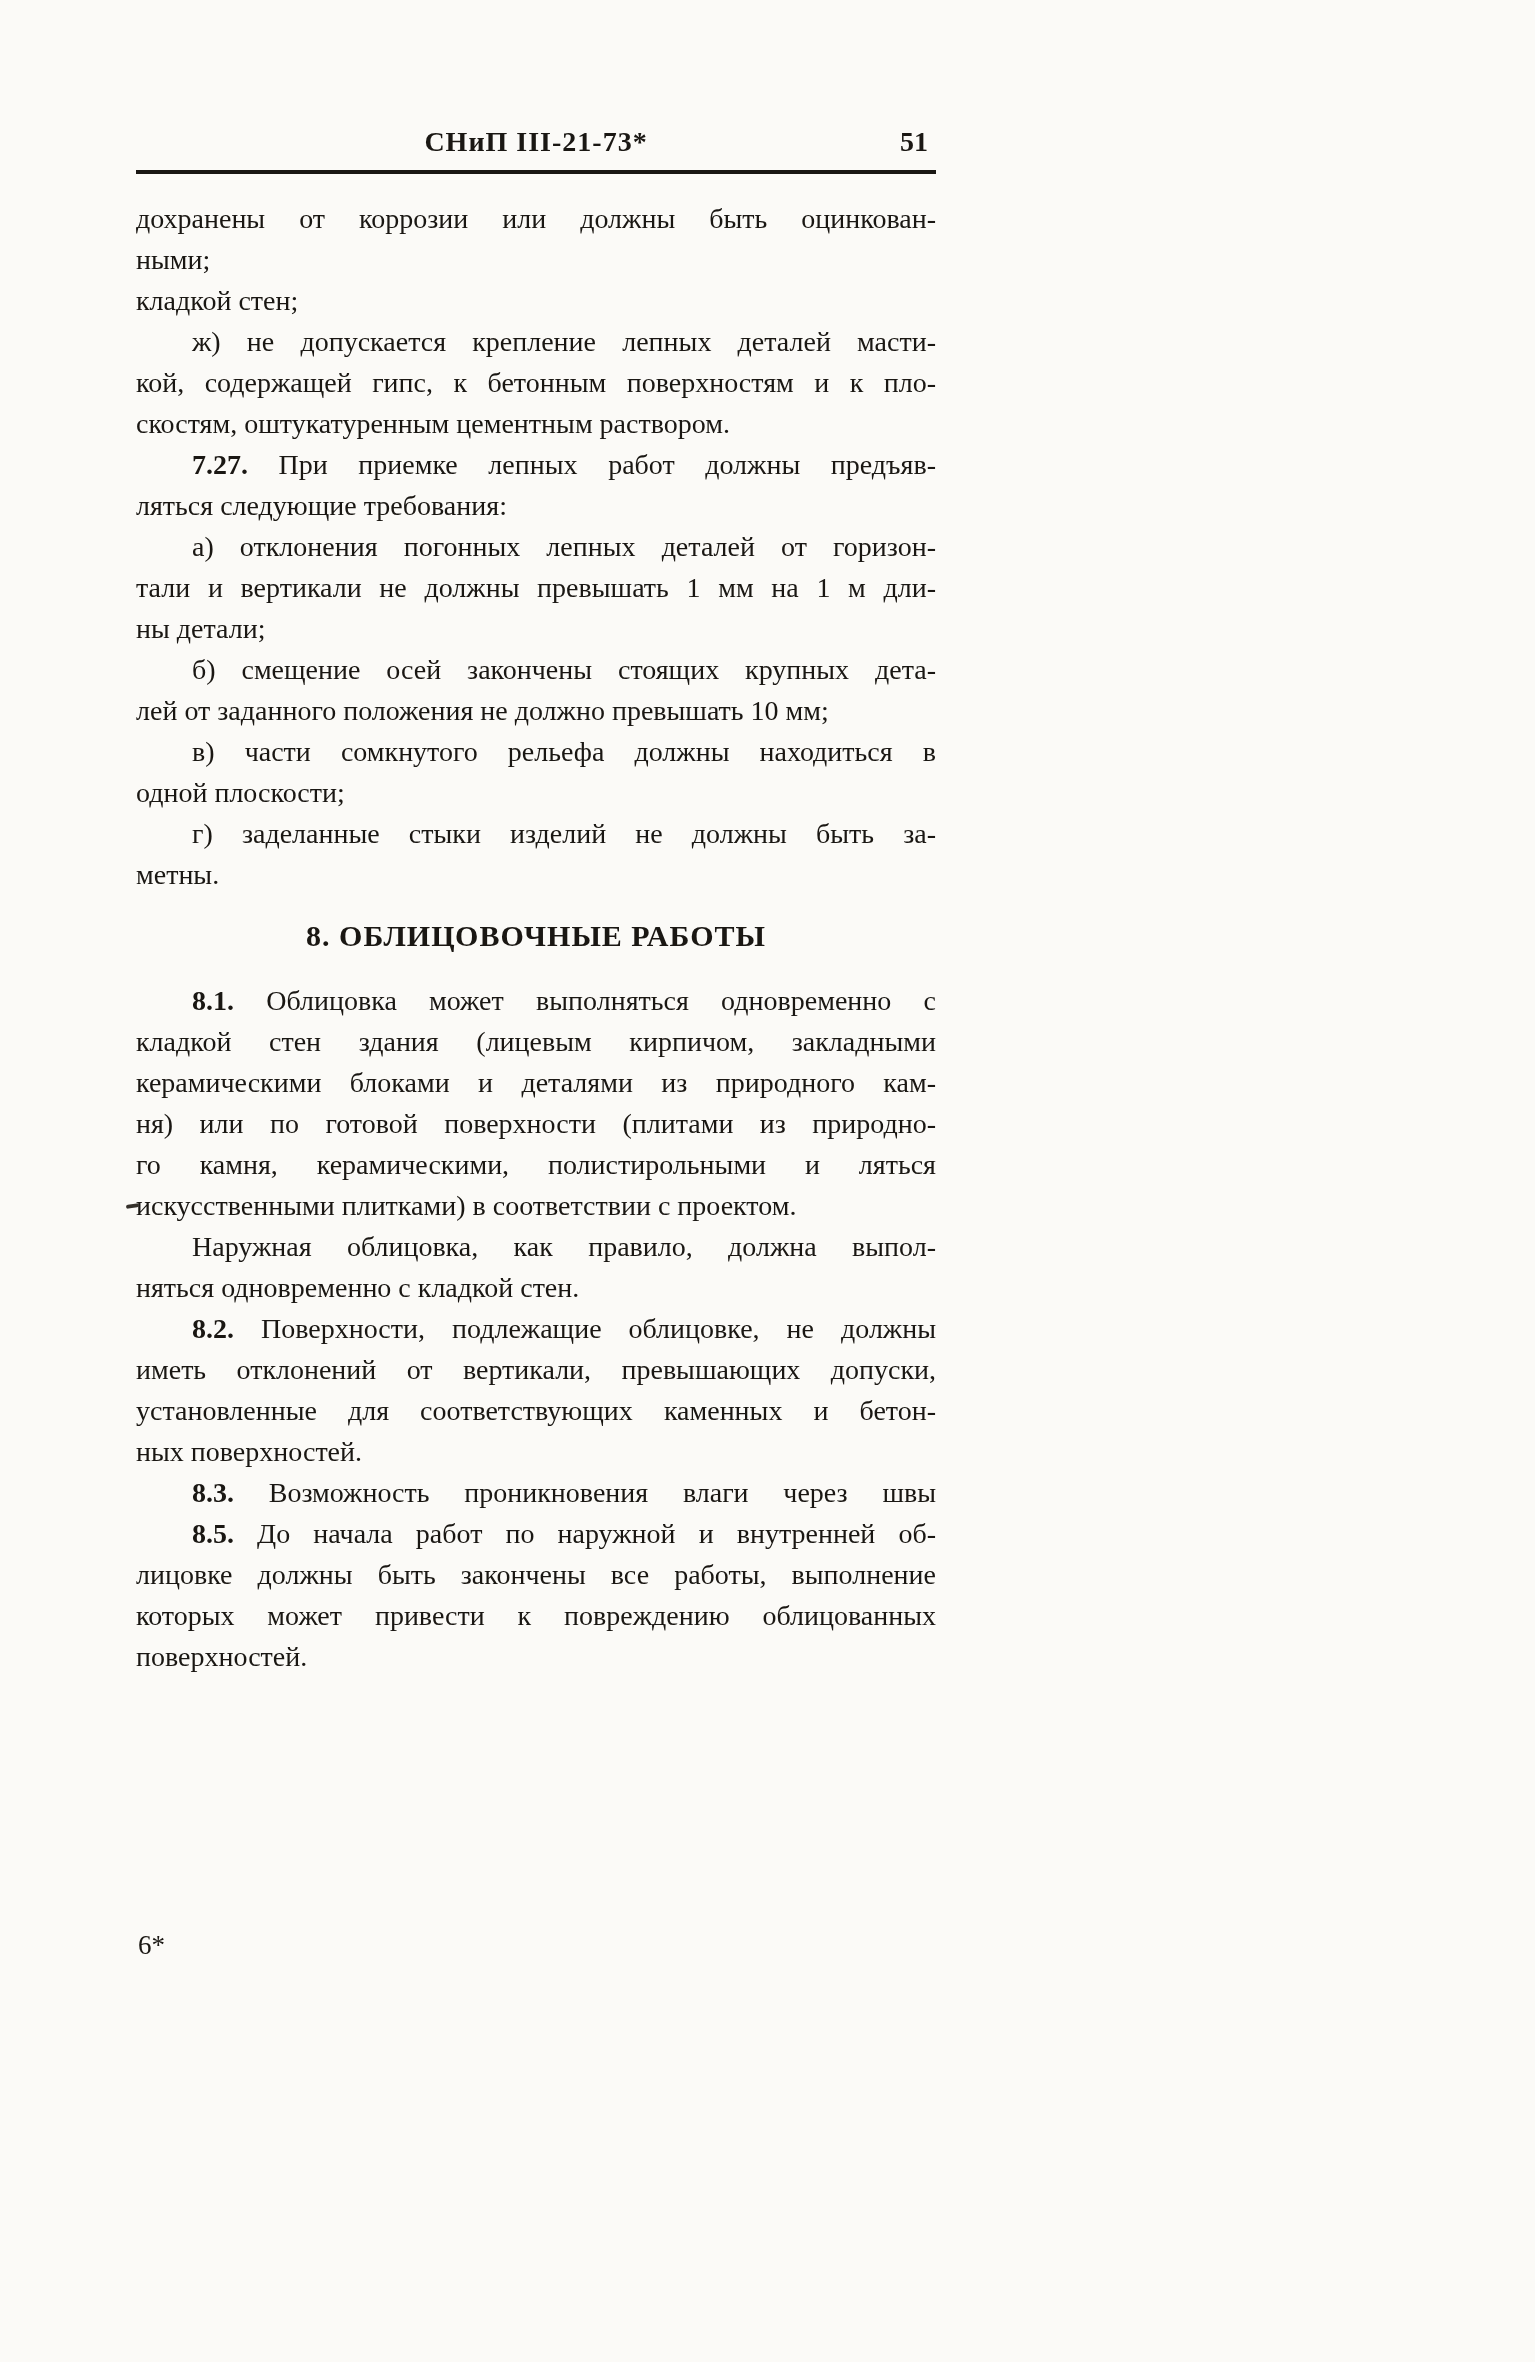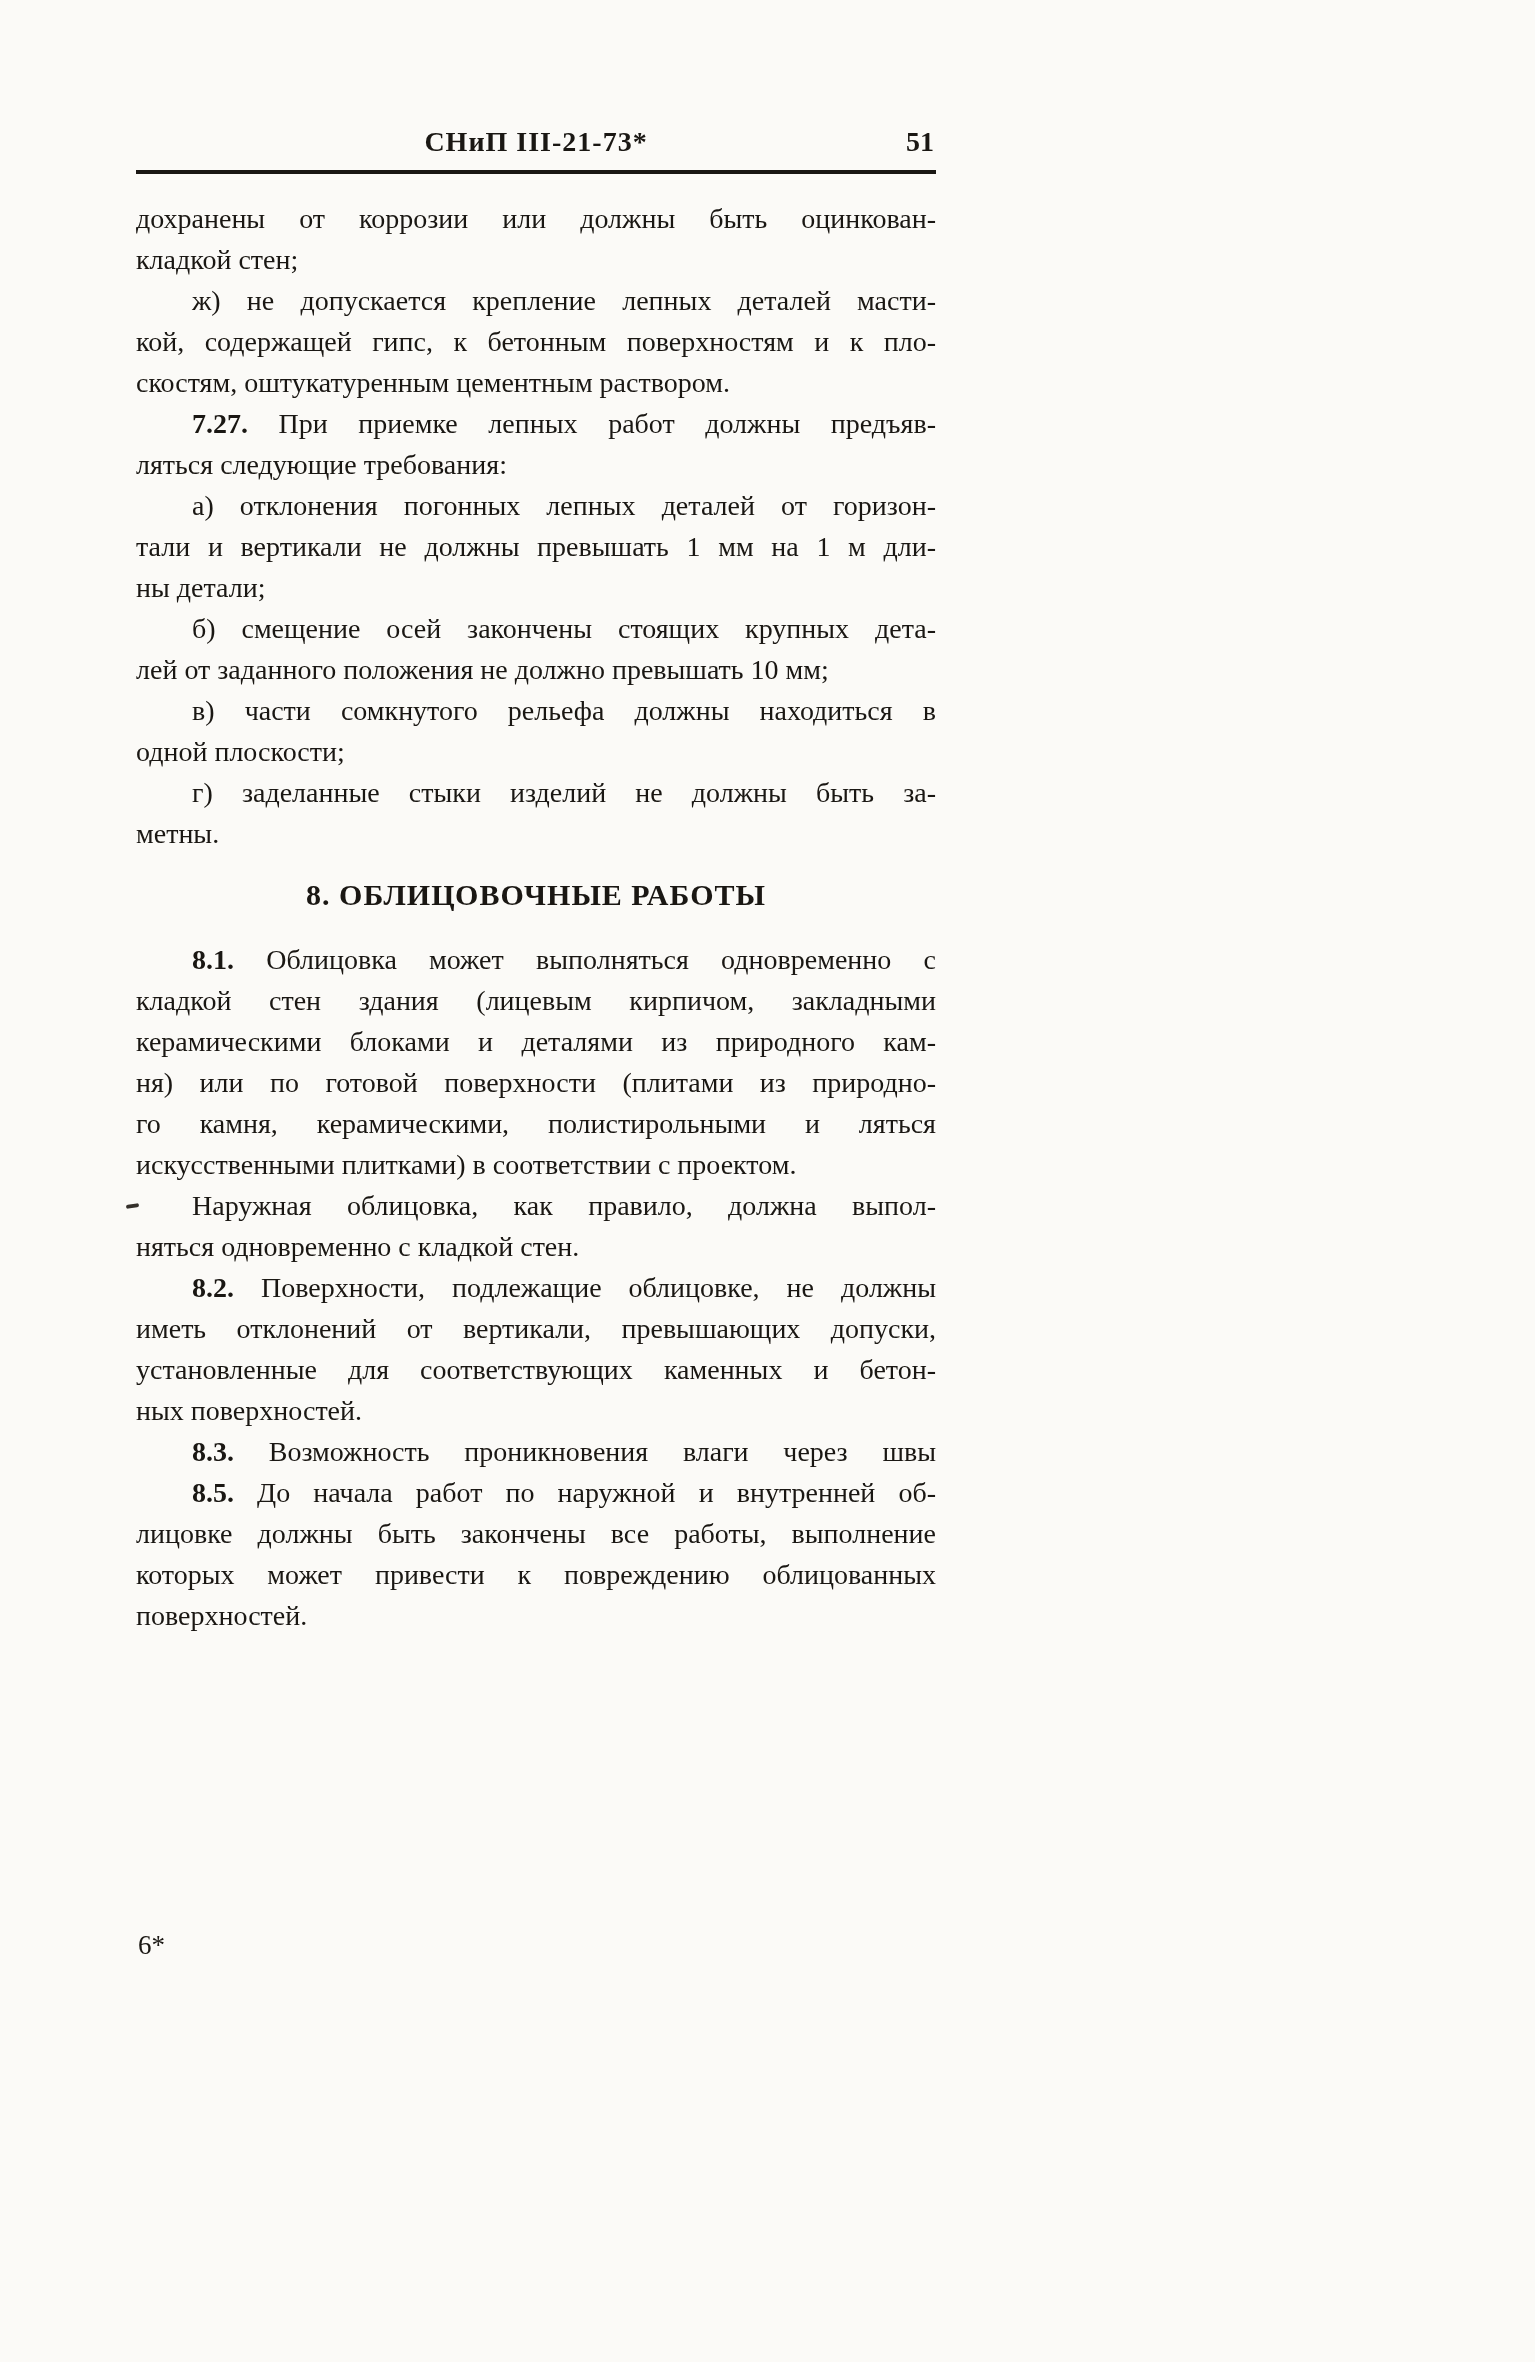--- a/index.html
+++ b/index.html
@@ -35,21 +35,21 @@
   }
   .header-title {
     position: absolute;
     left: 0;
     right: 0;
     text-align: center;
     letter-spacing: 1px;
   }
   .page-number {
     position: absolute;
-    right: 2px;
+    right: 8px;
     top: 0;
   }
   .header-rule {
     height: 4px;
     background: var(--ink);
     margin-top: 4px;
   }
   .body-text {
     margin-top: 24px;
     font-size: 28px;
@@ -92,20 +92,21 @@
 <div class="page">
   <div class="column">
     <div class="page-header">
       <span class="header-title">СНиП III-21-73*</span>
       <span class="page-number">51</span>
     </div>
     <div class="header-rule"></div>
     <div class="body-text">
         <div class="paragraph">
           <div class="line">дохранены от коррозии или должны быть оцинкован-</div>
+          <div class="line last">ными;</div>
         </div>
         <div class="paragraph">
           <div class="line last">кладкой стен;</div>
         </div>
         <div class="paragraph">
           <div class="line indent">ж) не допускается крепление лепных деталей масти-</div>
           <div class="line">кой, содержащей гипс, к бетонным поверхностям и к пло-</div>
           <div class="line last">скостям, оштукатуренным цементным раствором.</div>
         </div>
         <div class="paragraph">

